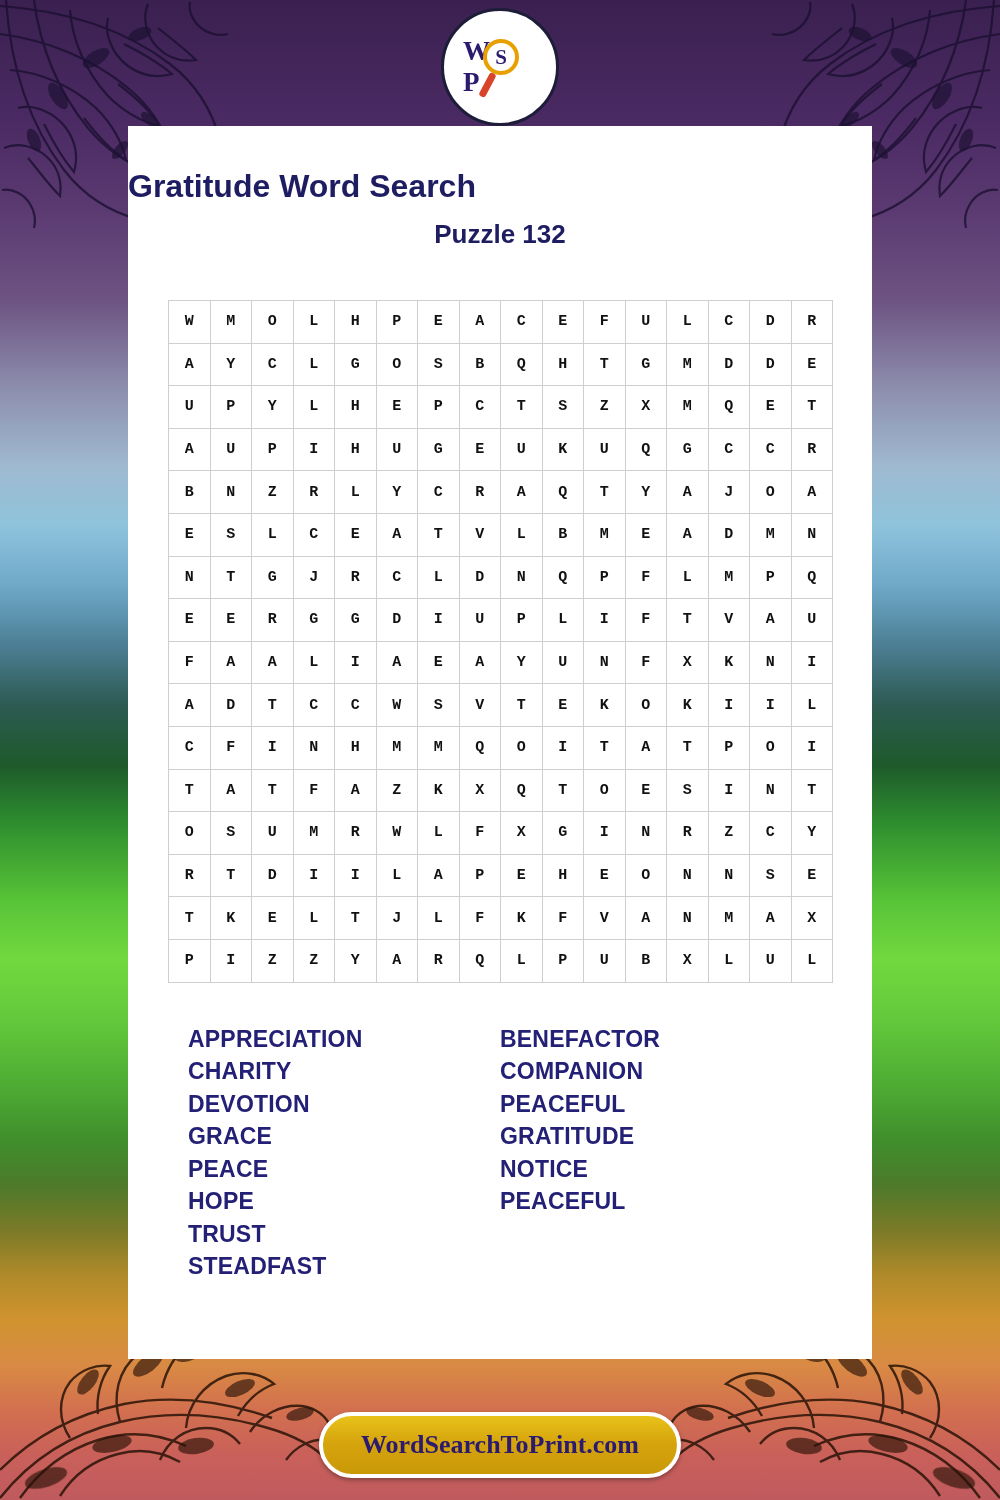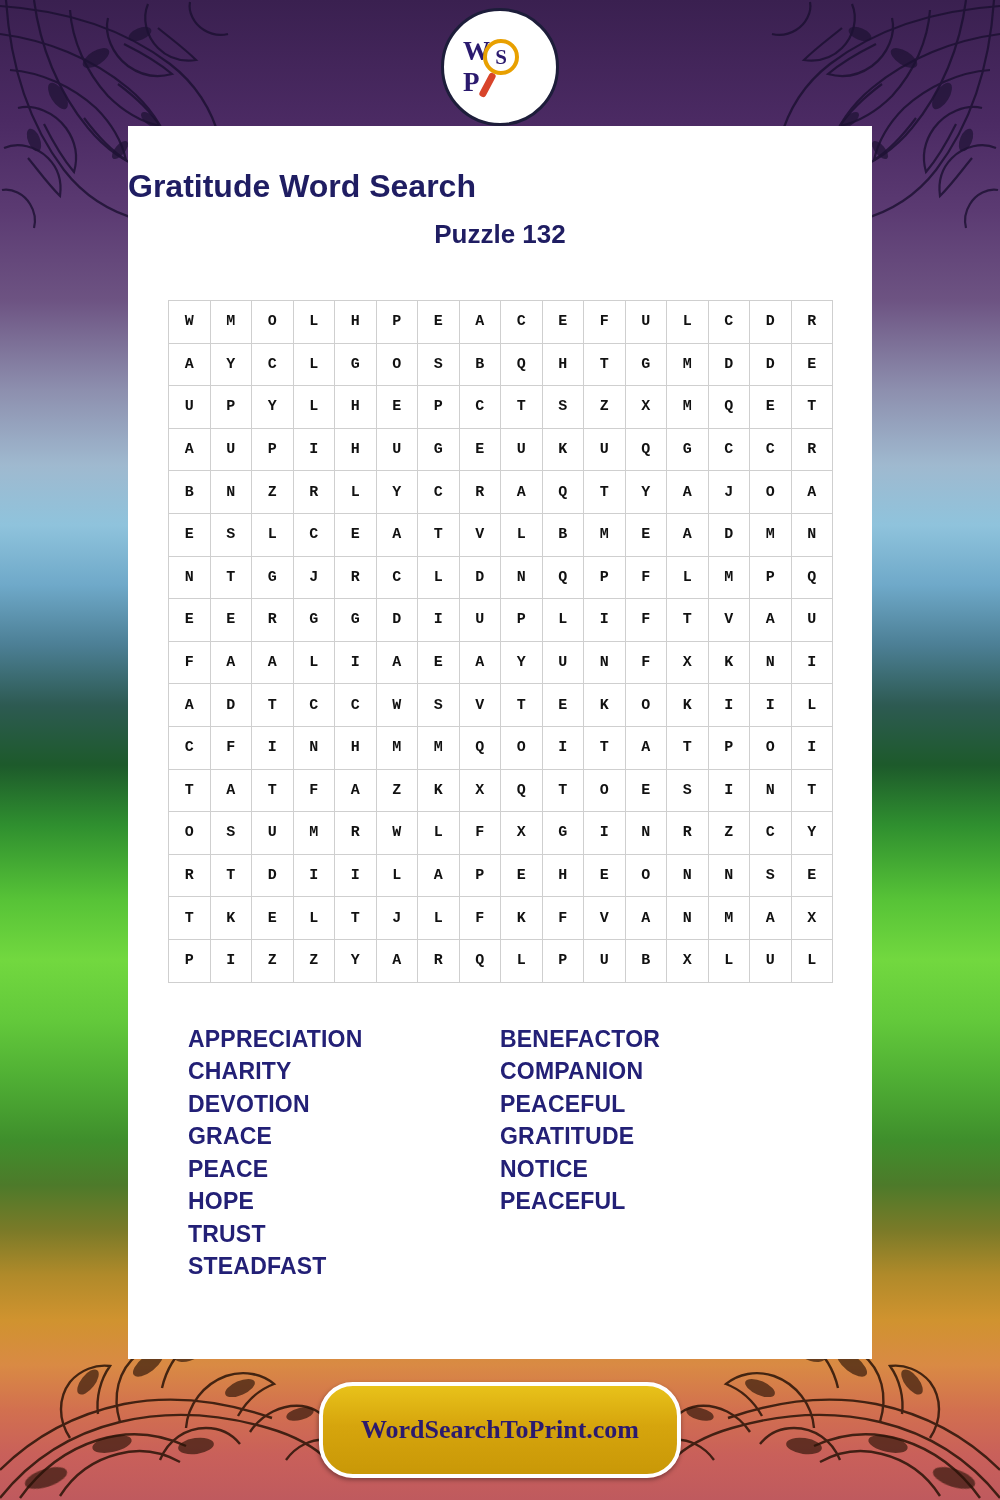--- a/index.html
+++ b/index.html
@@ -186,21 +186,21 @@
   
   #footer-btn {
     position: absolute;
     left: 50%;
     bottom: 22px;
     transform: translateX(-50%);
     z-index: 6;
     background: linear-gradient(to bottom, #e8c21a 0%, #d6a50d 45%, #c99807 100%);
     border: 4px solid #ffffff;
     border-radius: 34px;
-    padding: 29px 38px;
+    padding: 14px 38px;
     box-shadow: 0 2px 4px rgba(0,0,0,0.35);
   }
   #footer-btn span {
     font-family: "Liberation Serif", serif;
     font-size: 26px;
     font-weight: bold;
     color: #2b1a6e;
     white-space: nowrap;
   }
 </style>

